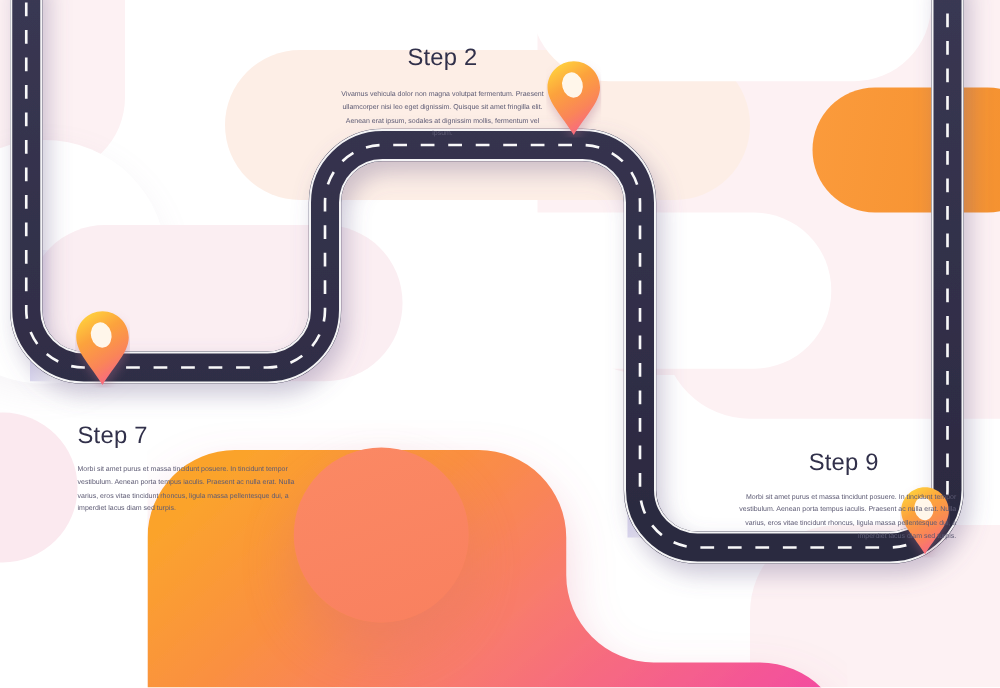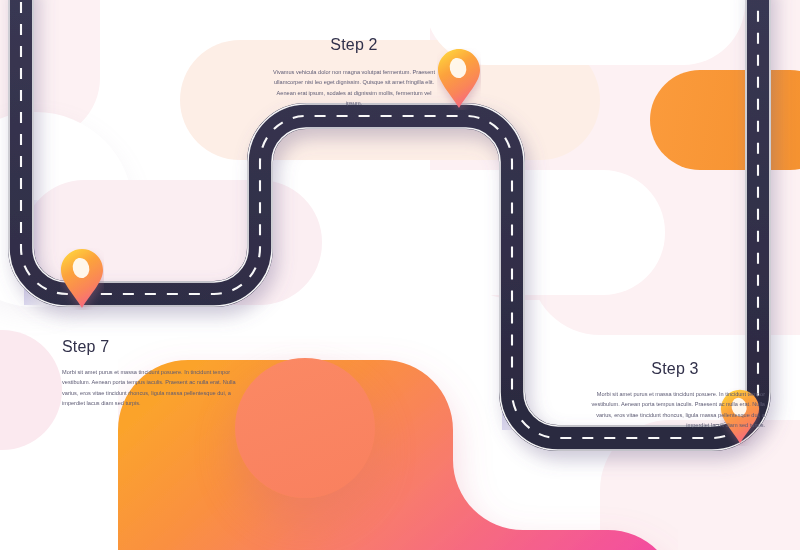--- a/index.html
+++ b/index.html
@@ -78,21 +78,21 @@
 
   
   .road-layer { position:absolute; inset:0; z-index:4; }
 
   
   .pin { position:absolute; z-index:9; }
 
   
   .step-block { position:absolute; z-index:10; }
   .step-title {
-    font-size:16px; font-weight:400; color:#31304a;
+    font-size:19px; font-weight:400; color:#31304a;
     letter-spacing:.2px; margin-bottom:11px;
     font-family:"Liberation Sans", sans-serif;
   }
   .step-body {
     font-size:5.6px; line-height:1.85; color:#5d5b74;
     font-family:"Liberation Sans", sans-serif;
   }
   #step1 { left:62px; top:338px; width:180px; }
   #step2 { left:268px; top:36px; width:172px; text-align:right; }
   #step2 .step-title { text-align:center; margin-bottom:13px; }
@@ -285,17 +285,17 @@
     <div class="step-title">Step 7</div>
     <div class="step-body">Morbi sit amet purus et massa tincidunt posuere. In tincidunt tempor vestibulum. Aenean porta tempus iaculis. Praesent ac nulla erat. Nulla varius, eros vitae tincidunt rhoncus, ligula massa pellentesque dui, a imperdiet lacus diam sed turpis.</div>
   </div>
 
   <div class="step-block" id="step2">
     <div class="step-title">Step 2</div>
     <div class="step-body">Vivamus vehicula dolor non magna volutpat fermentum. Praesent ullamcorper nisi leo eget dignissim. Quisque sit amet fringilla elit. Aenean erat ipsum, sodales at dignissim mollis, fermentum vel ipsum.</div>
   </div>
 
   <div class="step-block" id="step3">
-    <div class="step-title">Step 3</div>
+    <div class="step-title">Step 9</div>
     <div class="step-body">Morbi sit amet purus et massa tincidunt posuere. In tincidunt tempor vestibulum. Aenean porta tempus iaculis. Praesent ac nulla erat. Nulla varius, eros vitae tincidunt rhoncus, ligula massa pellentesque dui, a imperdiet lacus diam sed turpis.</div>
   </div>
 
 </div>
 
 </body></html>

